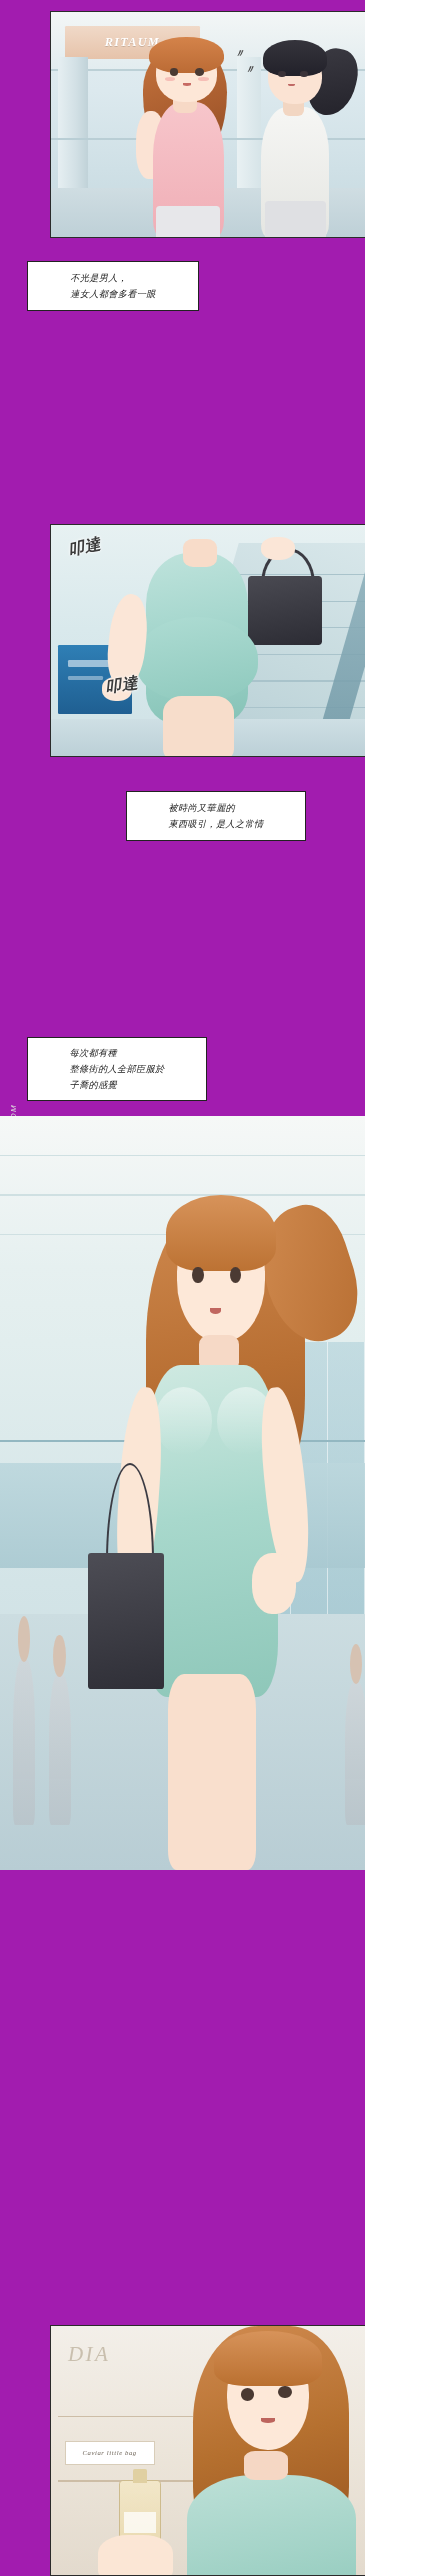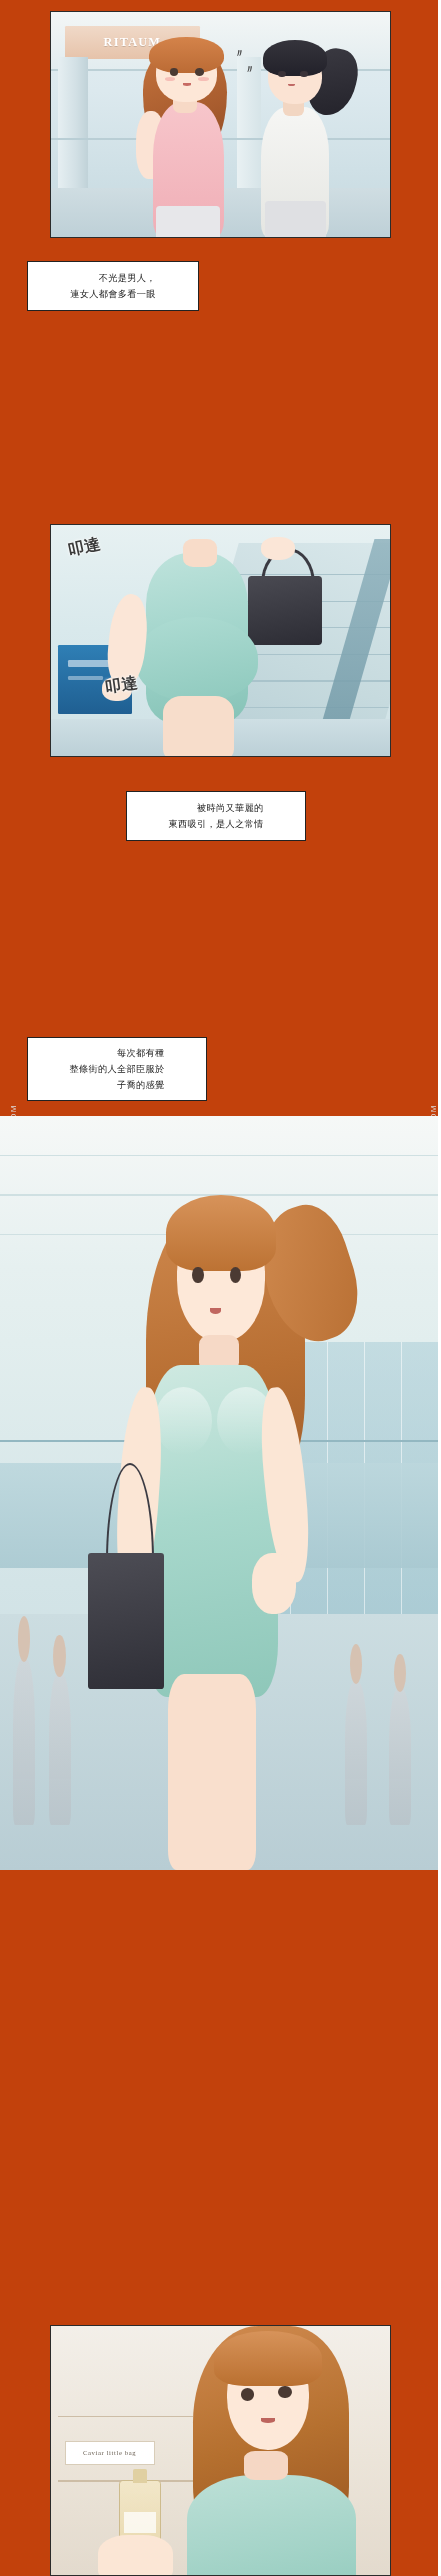--- a/index.html
+++ b/index.html
@@ -6,24 +6,25 @@
     margin: 0;
     padding: 0;
     background: #ffffff;
   }
   body {
     width: 442px;
     font-family: "Liberation Sans", sans-serif;
   }
   .page {
     position: relative;
-    width: 438px;
+    width: 365px;
     height: 2576px;
-    background: #c2410c;
+    background: #a21caf;
     overflow: hidden;
+    font-style: italic;
   }
 
   
   .panel {
     position: absolute;
     overflow: hidden;
     background: #cfe3ea;
     border: 0.6px solid #2b2b2b;
     box-sizing: border-box;
   }
@@ -31,21 +32,21 @@
 
   
   .caption {
     position: absolute;
     background: #ffffff;
     border: 0.6px solid #222222;
     box-sizing: border-box;
     display: flex;
     align-items: center;
     justify-content: center;
-    text-align: right;
+    text-align: left;
     color: #1a1a1a;
     font-size: 9.2px;
     line-height: 1.75;
     letter-spacing: 0.3px;
     white-space: pre-line;
     font-family: "Liberation Sans", sans-serif;
   }
 
   
   .watermark {
@@ -616,20 +617,21 @@
     <div class="m-arm-l"></div>
     <div class="m-arm-r"></div>
     <div class="m-hand-r"></div>
     <div class="m-legs"></div>
     <div class="m-bag-strap"></div>
     <div class="m-bag"></div>
   </div>
 
   <div class="panel" style="left:50px; top:2325px; width:341px; height:251px;">
     <div class="p4-bg"></div>
+    <div class="p4-sign">DIA</div>
     <div class="p4-shelf" style="top:36%;"></div>
     <div class="p4-shelf" style="top:62%;"></div>
     <div class="p4-card">Caviar little bag</div>
 
     <div class="p4-hair-back"></div>
     <div class="p4-shoulder"></div>
     <div class="p4-neck"></div>
     <div class="p4-head"></div>
     <div class="p4-fringe"></div>
     <div class="p4-eye l"></div>

